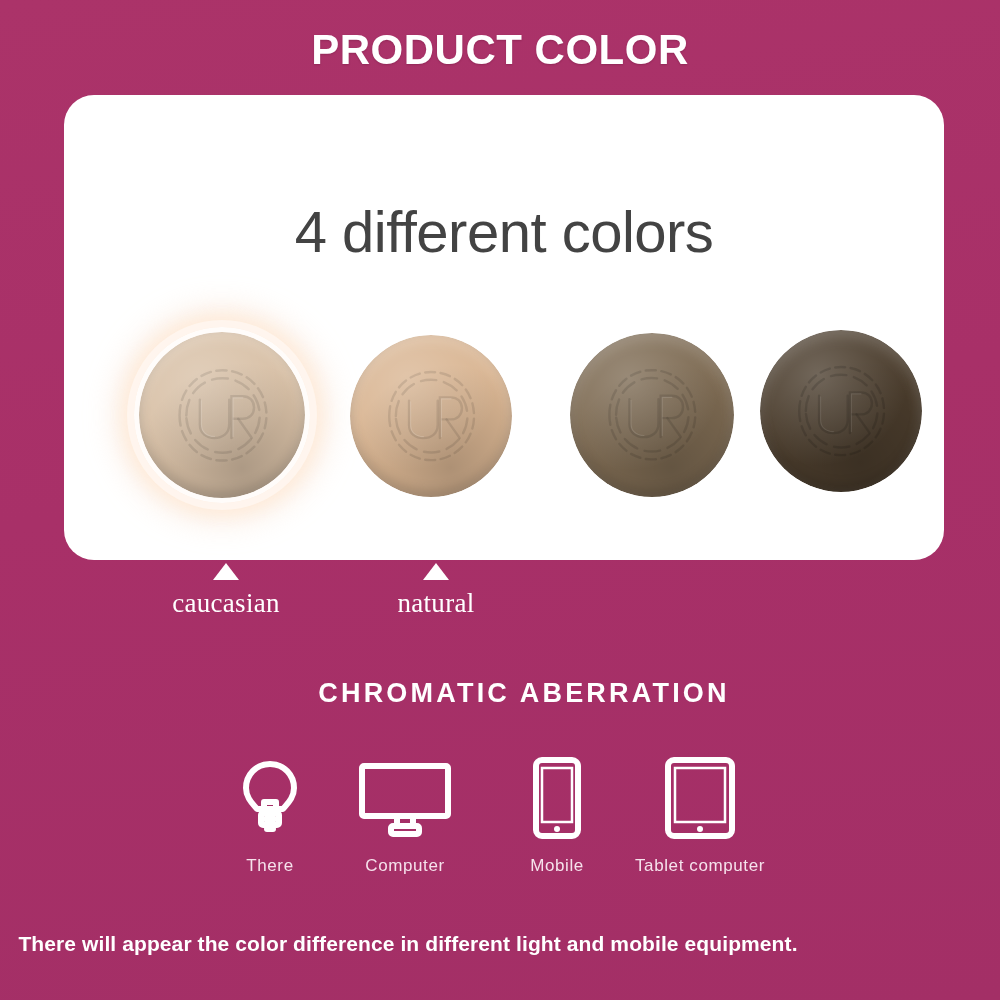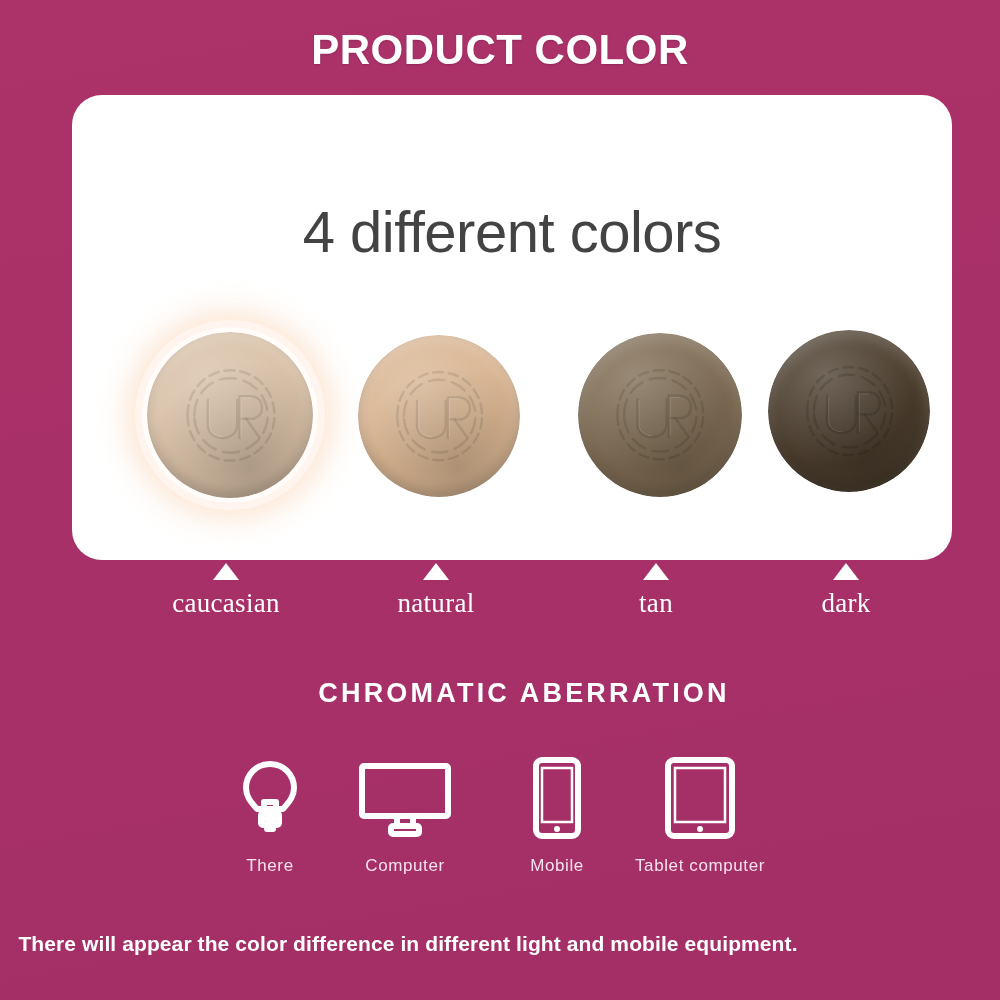--- a/index.html
+++ b/index.html
@@ -33,21 +33,21 @@
     font-size: 42px;
     font-weight: bold;
     letter-spacing: 0.5px;
     font-family: Liberation Sans, sans-serif;
     text-shadow: 0 1px 2px rgba(90,15,50,0.30);
   }
 
   
   .card {
     position: absolute;
-    left: 72px;
+    left: 64px;
     top: 95px;
     width: 880px;
     height: 465px;
     background: #ffffff;
     border-radius: 30px;
   }
   .card-heading {
     position: absolute;
     left: 0;
     top: 103px;
@@ -307,28 +307,20 @@
   </div>
 
   <div class="marker m0">
     <div class="arrow"></div>
     <div class="shade-label">caucasian</div>
   </div>
   <div class="marker m1">
     <div class="arrow"></div>
     <div class="shade-label">natural</div>
   </div>
-  <div class="marker m2">
-    <div class="arrow"></div>
-    <div class="shade-label">tan</div>
-  </div>
-  <div class="marker m3">
-    <div class="arrow"></div>
-    <div class="shade-label">dark</div>
-  </div>
 
   <div class="chromatic">CHROMATIC ABERRATION</div>
 
   <div class="devices">
 
     <div class="device d0">
       <div class="device-icon">
         <svg width="60" height="80" viewBox="0 0 60 80">
           <g fill="none" stroke="#ffffff" stroke-width="6" stroke-linecap="round" stroke-linejoin="round">
             <path d="M30 6 C16 6 6 17 6 30 C6 40 13 46 17 51 L43 51 C47 46 54 40 54 30 C54 17 44 6 30 6 Z"></path>

